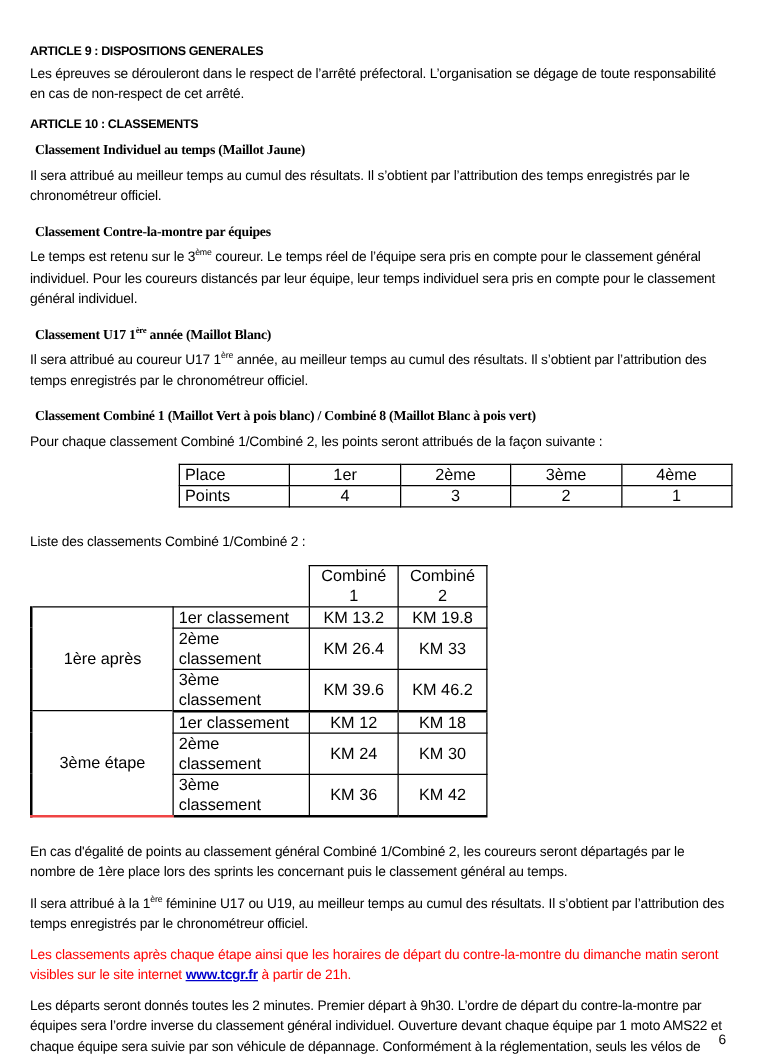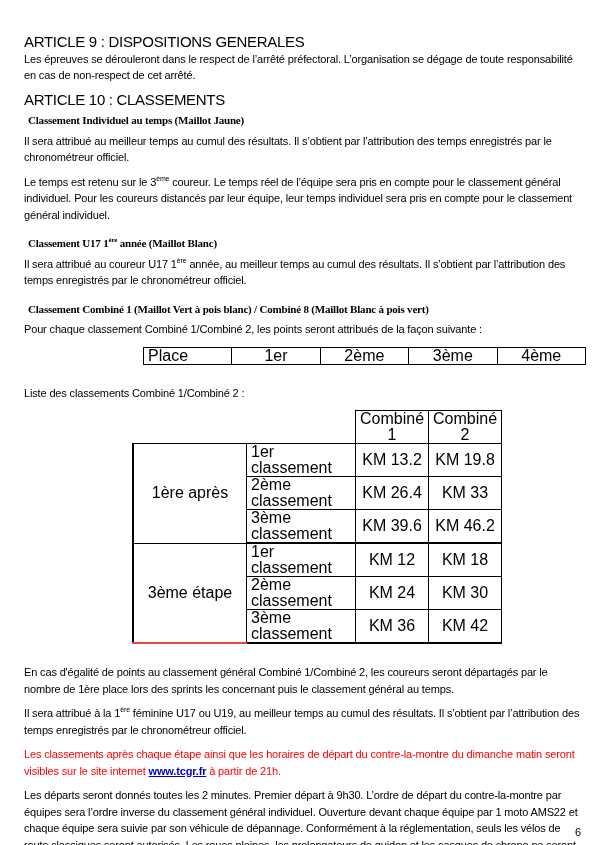--- a/index.html
+++ b/index.html
@@ -1,31 +1,31 @@
 <!DOCTYPE html>
 <html><head>
 <meta charset="utf-8">
 <style>
   html, body { margin: 0; padding: 0; background: #ffffff; }
   body { width: 607px; height: 845px; position: relative; overflow: hidden;
          font-family: "Liberation Sans", sans-serif; color: #000; }
   .page { position: absolute; left: 24px; top: 34px; width: 562px; font-size: 11px; line-height: 16.5px; }
-  .h-article { font-weight: normal; font-size: 15px; letter-spacing: -0.3px; margin: 0; }
+  .h-article { font-weight: bold; font-size: 10px; letter-spacing: -0.3px; margin: 0; }
   .h-sub { font-weight: bold; font-size: 11px; letter-spacing: -0.2px; margin: 4px; font-family: Liberation Serif, serif; }
   p { margin: 0; letter-spacing: -0.15px; }
   .gap-m { height: 8px; }
   sup { font-size: 7px; line-height: 0; vertical-align: super; }
   .red { color: #ff0000; }
   .red a { color: #0000cc; font-weight: bold; }
-  table { border-collapse: collapse; font-size: 16px; }
+  table { border-collapse: collapse; font-size: 13px; }
   td { border: 1px solid #000; padding: 0 4px; height: 16px; line-height: 16px; }
   .points-table { margin-left: 119px; margin-top: 9px; }
   .points-table td { width: 80px; text-align: center; }
   .points-table td.first { width: 80px; text-align: left; }
-  .combi-table { margin-left: 108px; margin-top: 9px; }
+  .combi-table { margin-top: 9px; }
   .combi-table td.stage { width: 104px; text-align: center; border-left: 2px solid #000; }
   .combi-table td.label { width: 100px; text-align: left; }
   .combi-table td.val { width: 62px; text-align: center; }
   .combi-table td.blank { border: none; }
   .combi-table tr.group-end td { border-bottom: 2px solid #000; }
   .page-num { position: absolute; right: 26px; top: 826px; font-size: 11px; }
 </style>
 </head>
 <body>
 
@@ -33,38 +33,46 @@
 
   <h2 class="h-article">ARTICLE 9 : DISPOSITIONS GENERALES</h2>
   <p>Les épreuves se dérouleront dans le respect de l’arrêté préfectoral. L’organisation se dégage de toute responsabilité en cas de non-respect de cet arrêté.</p>
   <div class="gap-m"></div>
 
   <h2 class="h-article">ARTICLE 10 : CLASSEMENTS</h2>
   <h3 class="h-sub">Classement Individuel au temps (Maillot Jaune)</h3>
   <p>Il sera attribué au meilleur temps au cumul des résultats. Il s’obtient par l’attribution des temps enregistrés par le chronométreur officiel.</p>
   <div class="gap-m"></div>
 
+  <h3 class="h-sub">Classement Contre-la-montre par équipes</h3>
   <p><span>Le temps est retenu sur le 3</span><sup>ème</sup><span> coureur. Le temps réel de l’équipe sera pris en compte pour le classement général individuel. Pour les coureurs distancés par leur équipe, leur temps individuel sera pris en compte pour le classement général individuel.</span></p>
   <div class="gap-m"></div>
 
   <h3 class="h-sub"><span>Classement U17 1</span><sup>ère</sup><span> année (Maillot Blanc)</span></h3>
   <p><span>Il sera attribué au coureur U17 1</span><sup>ère</sup><span> année, au meilleur temps au cumul des résultats. Il s’obtient par l’attribution des temps enregistrés par le chronométreur officiel.</span></p>
   <div class="gap-m"></div>
 
   <h3 class="h-sub">Classement Combiné 1 (Maillot Vert à pois blanc) / Combiné 8 (Maillot Blanc à pois vert)</h3>
   <p>Pour chaque classement Combiné 1/Combiné 2, les points seront attribués de la façon suivante :</p>
 
   <table class="points-table">
     <tbody>
         <tr>
       <td class="first">Place</td>
       <td>1er</td>
       <td>2ème</td>
       <td>3ème</td>
       <td>4ème</td>
+    </tr>
+    <tr>
+      <td class="first">Points</td>
+      <td>4</td>
+      <td>3</td>
+      <td>2</td>
+      <td>1</td>
     </tr>
   </tbody>
     </table>
 
   <div style="height:20px"></div>
   <p>Liste des classements Combiné 1/Combiné 2 :</p>
 
   <table class="combi-table">
     <tbody>
         <tr>

